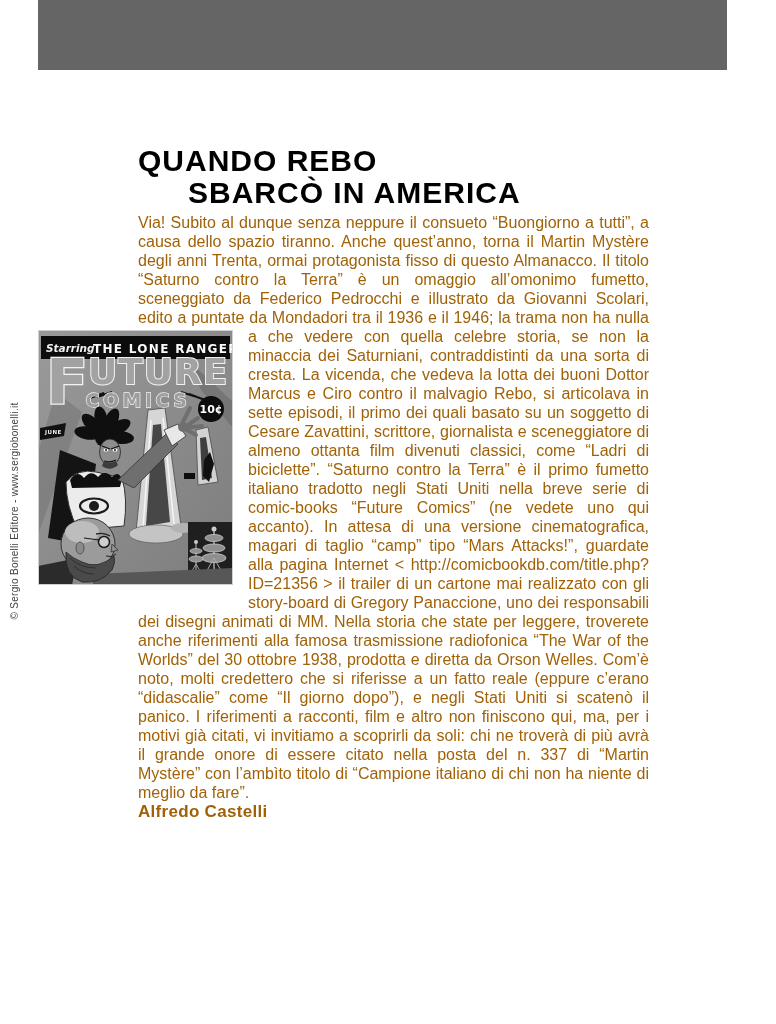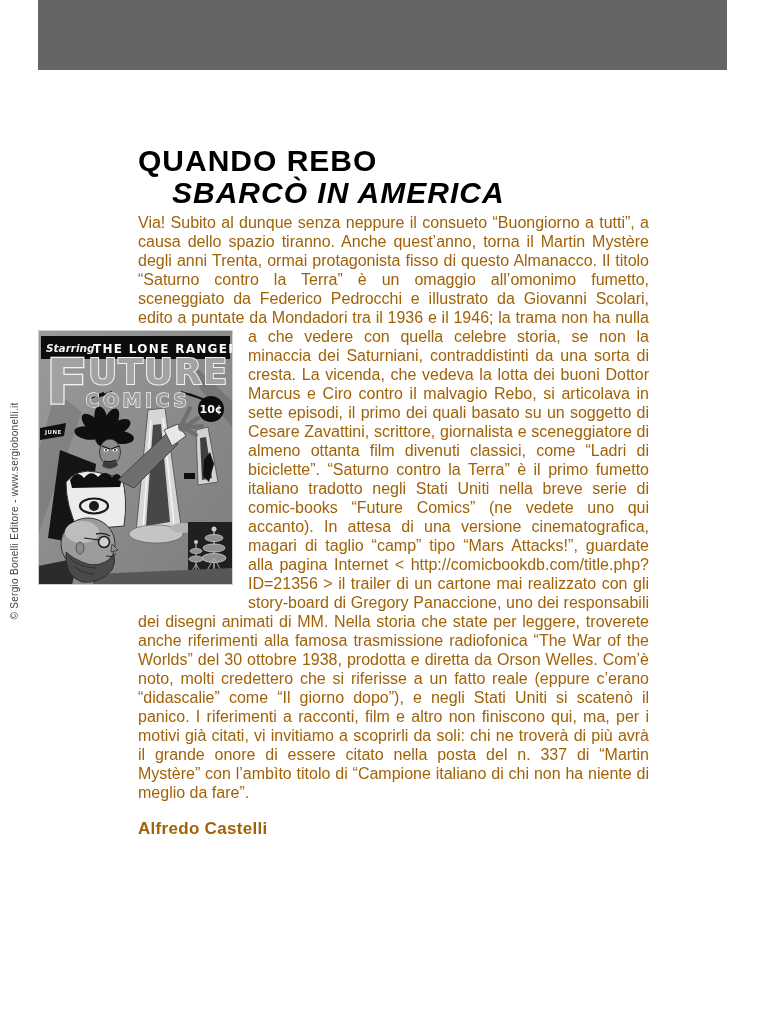--- a/index.html
+++ b/index.html
@@ -35,43 +35,42 @@
   h1.page-title {
     margin: 0;
     font-size: 30px;
     line-height: 32px;
     font-weight: bold;
     letter-spacing: 1px;
     color: #000;
   }
   h1.page-title .title-line2 {
     display: block;
-    margin-left: 34px;
-    font-style: italic;
+    margin-left: 50px;
   }
   .article-body {
     margin-top: 4px;
     font-size: 16px;
     line-height: 19px;
     text-align: justify;
     color: #a16207;
   }
   .cover-float {
     float: left;
     width: 195px;
     height: 255px;
     margin: 2px 14px 10px -101px;
     padding: 1px;
     display: block;
   }
   .cover-float svg { display: block; width: 195px; height: 255px; }
   .author-line {
     font-weight: bold;
     font-size: 17px;
-    margin-top: 17px;
+    margin-top: 0;
     letter-spacing: 0.3px;
     clear: none;
   }
   .margin-credit {
     position: absolute;
     left: 14px;
     top: 511px;
     transform: translate(-50%, -50%) rotate(-90deg);
     white-space: nowrap;
     font-size: 10px;

